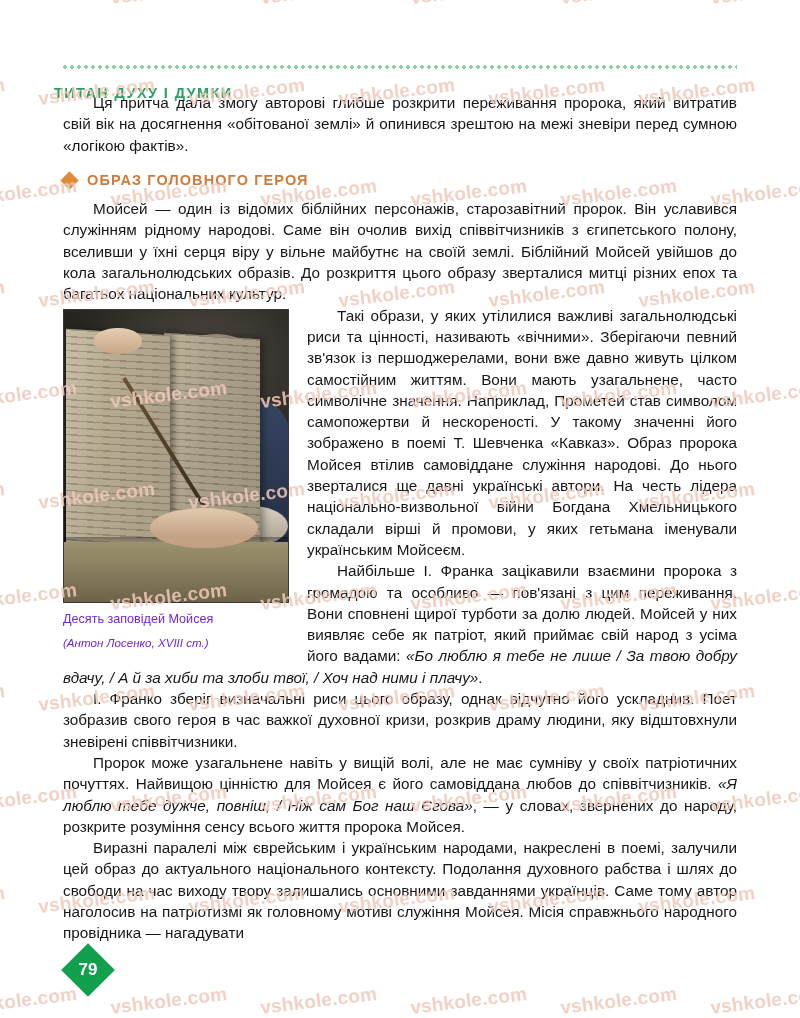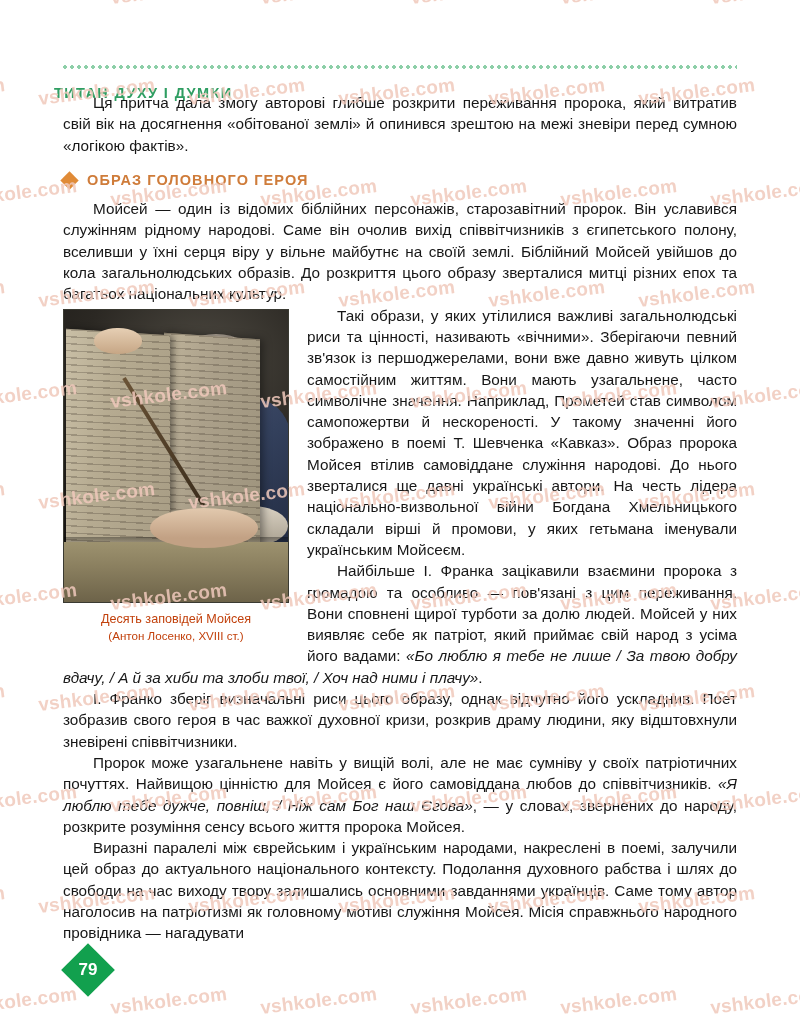--- a/index.html
+++ b/index.html
@@ -209,30 +209,30 @@
   .pt-staff{
     position:absolute;
     left:60px; top:66px;
     width:150px;height:4px;
     background:linear-gradient(90deg,#6a5336,#3b2d1c);
     transform:rotate(58deg);
     transform-origin:left center;
   }
   #figcaption{
     margin-top:8px;
-    text-align:center;
     font-size:12.6px;
     line-height:16px;
-    color:#c2410c;
+    color:#6d28d9;
     text-indent:0;
   }
   #figcaption .cap-sub{
     display:block;
+    font-style:italic;
     font-size:11.6px;
-    margin-top:1px;
+    margin-top:8px;
   }
 
   .quote-ital{font-style:italic;}
 
   
   #page-number{
     position:absolute;
     left:62px; bottom:22px;
     width:52px;height:52px;
     z-index:2;

